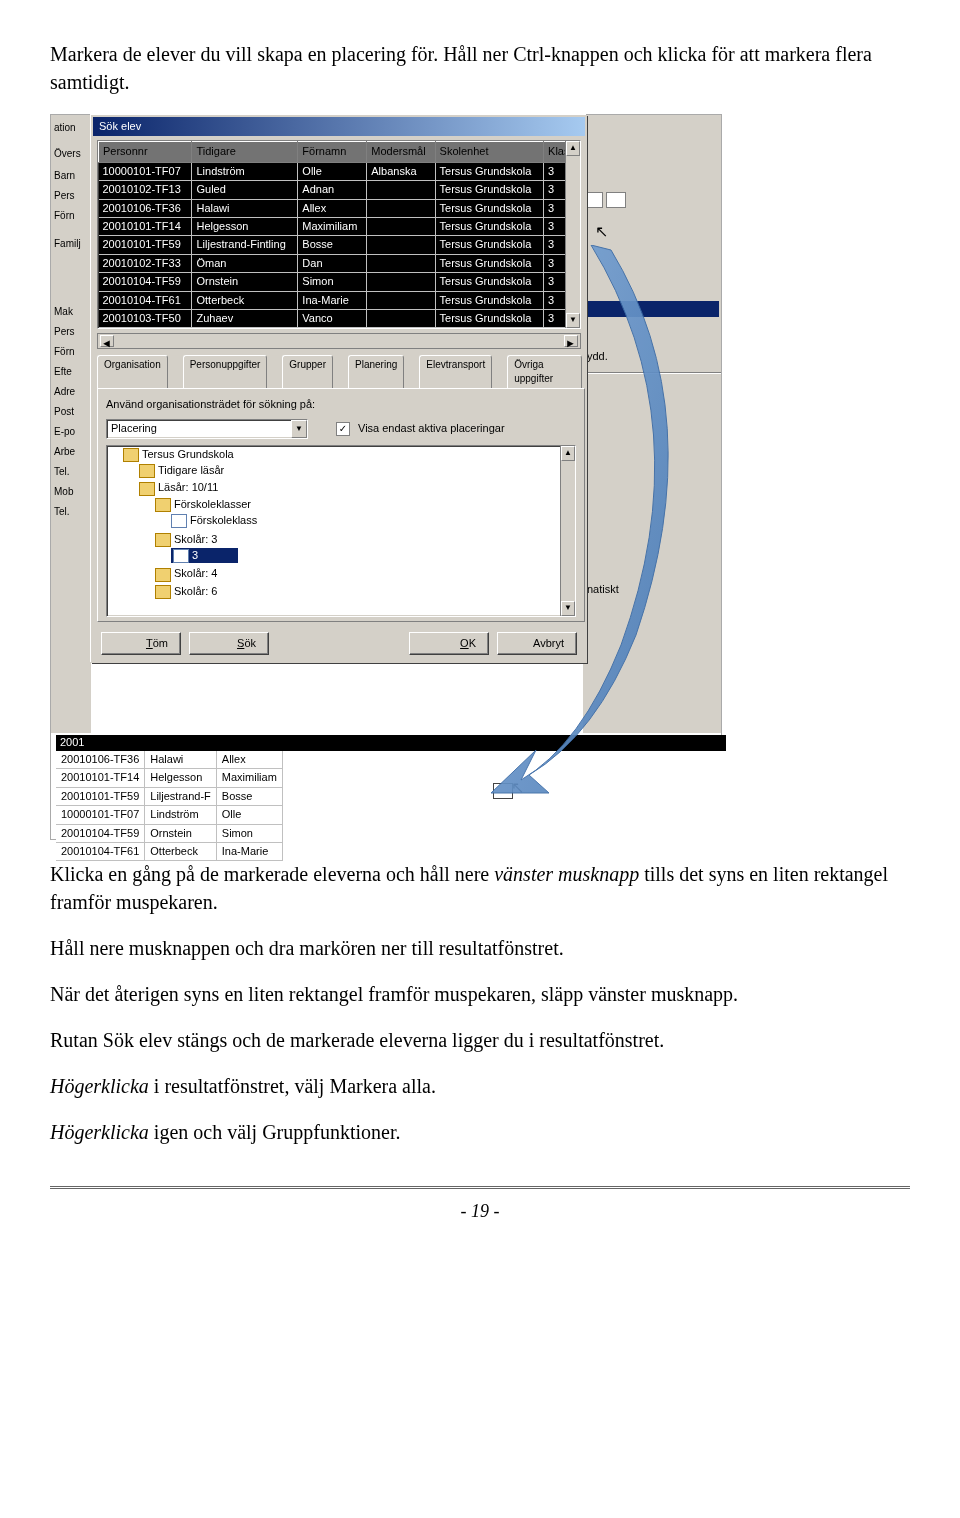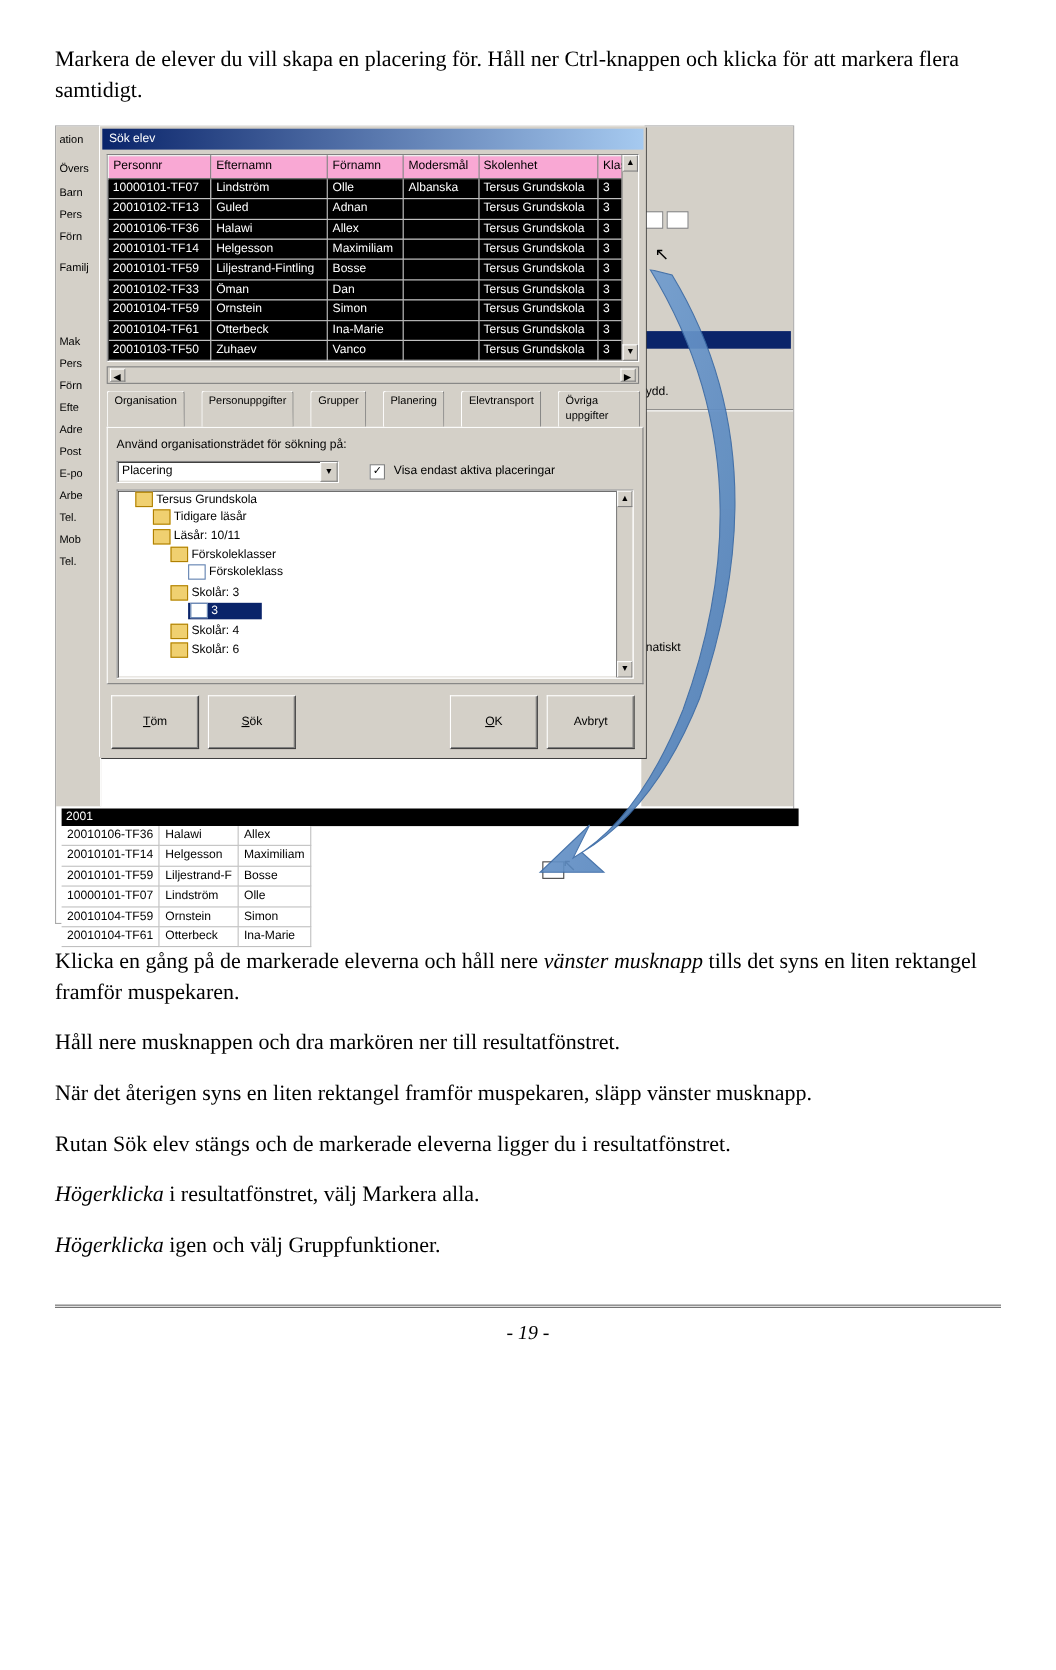--- a/index.html
+++ b/index.html
@@ -2,29 +2,29 @@
 <html><head>
 <meta charset="utf-8">
 <style>
 body{margin:0;font-family:"Times New Roman",Times,serif;font-size:20px;background:#fff;color:#000;line-height:1.4;padding:40px 50px}
 .body-text{margin:0 0 18px 0}
 .italic{font-style:italic}
 .bold{font-weight:normal}
 .screenshot-wrap{position:relative;width:670px;margin:10px 0 20px 0;border:1px solid #aaa}
 .win{font-family:Tahoma,Arial,sans-serif;font-size:11px;color:#000}
 .raised{border:1px solid #fff;border-right-color:#808080;border-bottom-color:#808080;background:#d4d0c8}
-.btn{border:1px solid #fff;border-right-color:#404040;border-bottom-color:#404040;background:#d4d0c8;box-shadow:inset -1px -1px 0 #808080,inset 1px 1px 0 #d4d0c8;padding:16px 12px;text-align:center}
+.btn{border:1px solid #fff;border-right-color:#404040;border-bottom-color:#404040;background:#d4d0c8;box-shadow:inset -1px -1px 0 #808080,inset 1px 1px 0 #d4d0c8;padding:3px 12px;text-align:right}
 .inset{border:1px solid #808080;border-right-color:#fff;border-bottom-color:#fff;box-shadow:inset 1px 1px 0 #404040,inset -1px -1px 0 #d4d0c8;background:#fff}
 .left-strip{position:absolute;left:0;top:0;width:40px;height:100%;background:#d4d0c8;border-right:1px solid #fff}
 .left-strip label{display:block;font-size:10px;padding:6px 2px 0 3px;color:#000}
 .dialog{position:absolute;left:40px;top:0;width:492px;background:#d4d0c8;border:2px solid #d4d0c8;box-shadow:1px 1px 0 #404040,-1px -1px 0 #fff}
 .titlebar{background:linear-gradient(to right,#0a246a,#a6caf0);color:#fff;padding:2px 6px;font-weight:normal;font-size:11px}
 .grid-wrap{margin:4px;background:#fff}
 table.grid{width:100%;border-collapse:collapse;font-size:11px}
-table.grid th{background:#f9a8d4;border:1px solid #808080;border-top-color:#fff;border-left-color:#fff;padding:2px 4px;text-align:left;font-weight:normal}
+table.grid th{background:#737373;border:1px solid #808080;border-top-color:#fff;border-left-color:#fff;padding:2px 4px;text-align:left;font-weight:normal}
 table.grid td{border-bottom:1px solid #c0c0c0;border-right:1px solid #c0c0c0;padding:1px 4px;background:#000;color:#fff}
 .scrollbar-h{height:14px;background:#d4d0c8;border:1px solid #808080;position:relative;margin:0 4px}
 .scrollbar-h .thumb{position:absolute;left:2px;top:1px;width:12px;height:10px;background:#d4d0c8;border:1px solid #fff;border-right-color:#808080;border-bottom-color:#808080}
 .scrollbar-h .thumb.right{left:auto;right:2px}
 .tabs{display:flex;gap:16px;margin:6px 4px 0 4px}
 .tab{border:1px solid #808080;border-bottom:none;background:#d4d0c8;padding:2px 6px;font-size:10px;border-top-left-radius:3px;border-top-right-radius:3px;margin-right:-1px;border-top-color:#fff;border-left-color:#fff}
 .tab.active{background:#d4d0c8;position:relative;z-index:1;padding-bottom:3px}
 .tab-page{border:1px solid #fff;border-right-color:#808080;border-bottom-color:#808080;margin:0 0 4px 4px;padding:8px 8px 4px 8px}
 .row{display:flex;align-items:center;gap:8px;margin-bottom:6px}
 .dropdown{display:flex;align-items:flex-start}
@@ -103,21 +103,21 @@
   </div>
 
   <div class="dialog">
     <div class="titlebar">Sök elev</div>
 
     <div class="grid-wrap inset" style="position:relative">
       <table class="grid">
         <thead>
             <tr>
           <th>Personnr</th>
-          <th>Efternamn</th>
+          <th>Tidigare</th>
           <th>Förnamn</th>
           <th>Modersmål</th>
           <th>Skolenhet</th>
           <th style="width:20px">Klass</th>
         </tr>
           </thead>
         <tbody id="grid-body">
             <tr>
               <td>10000101-TF07</td>
               <td>Lindström</td>

